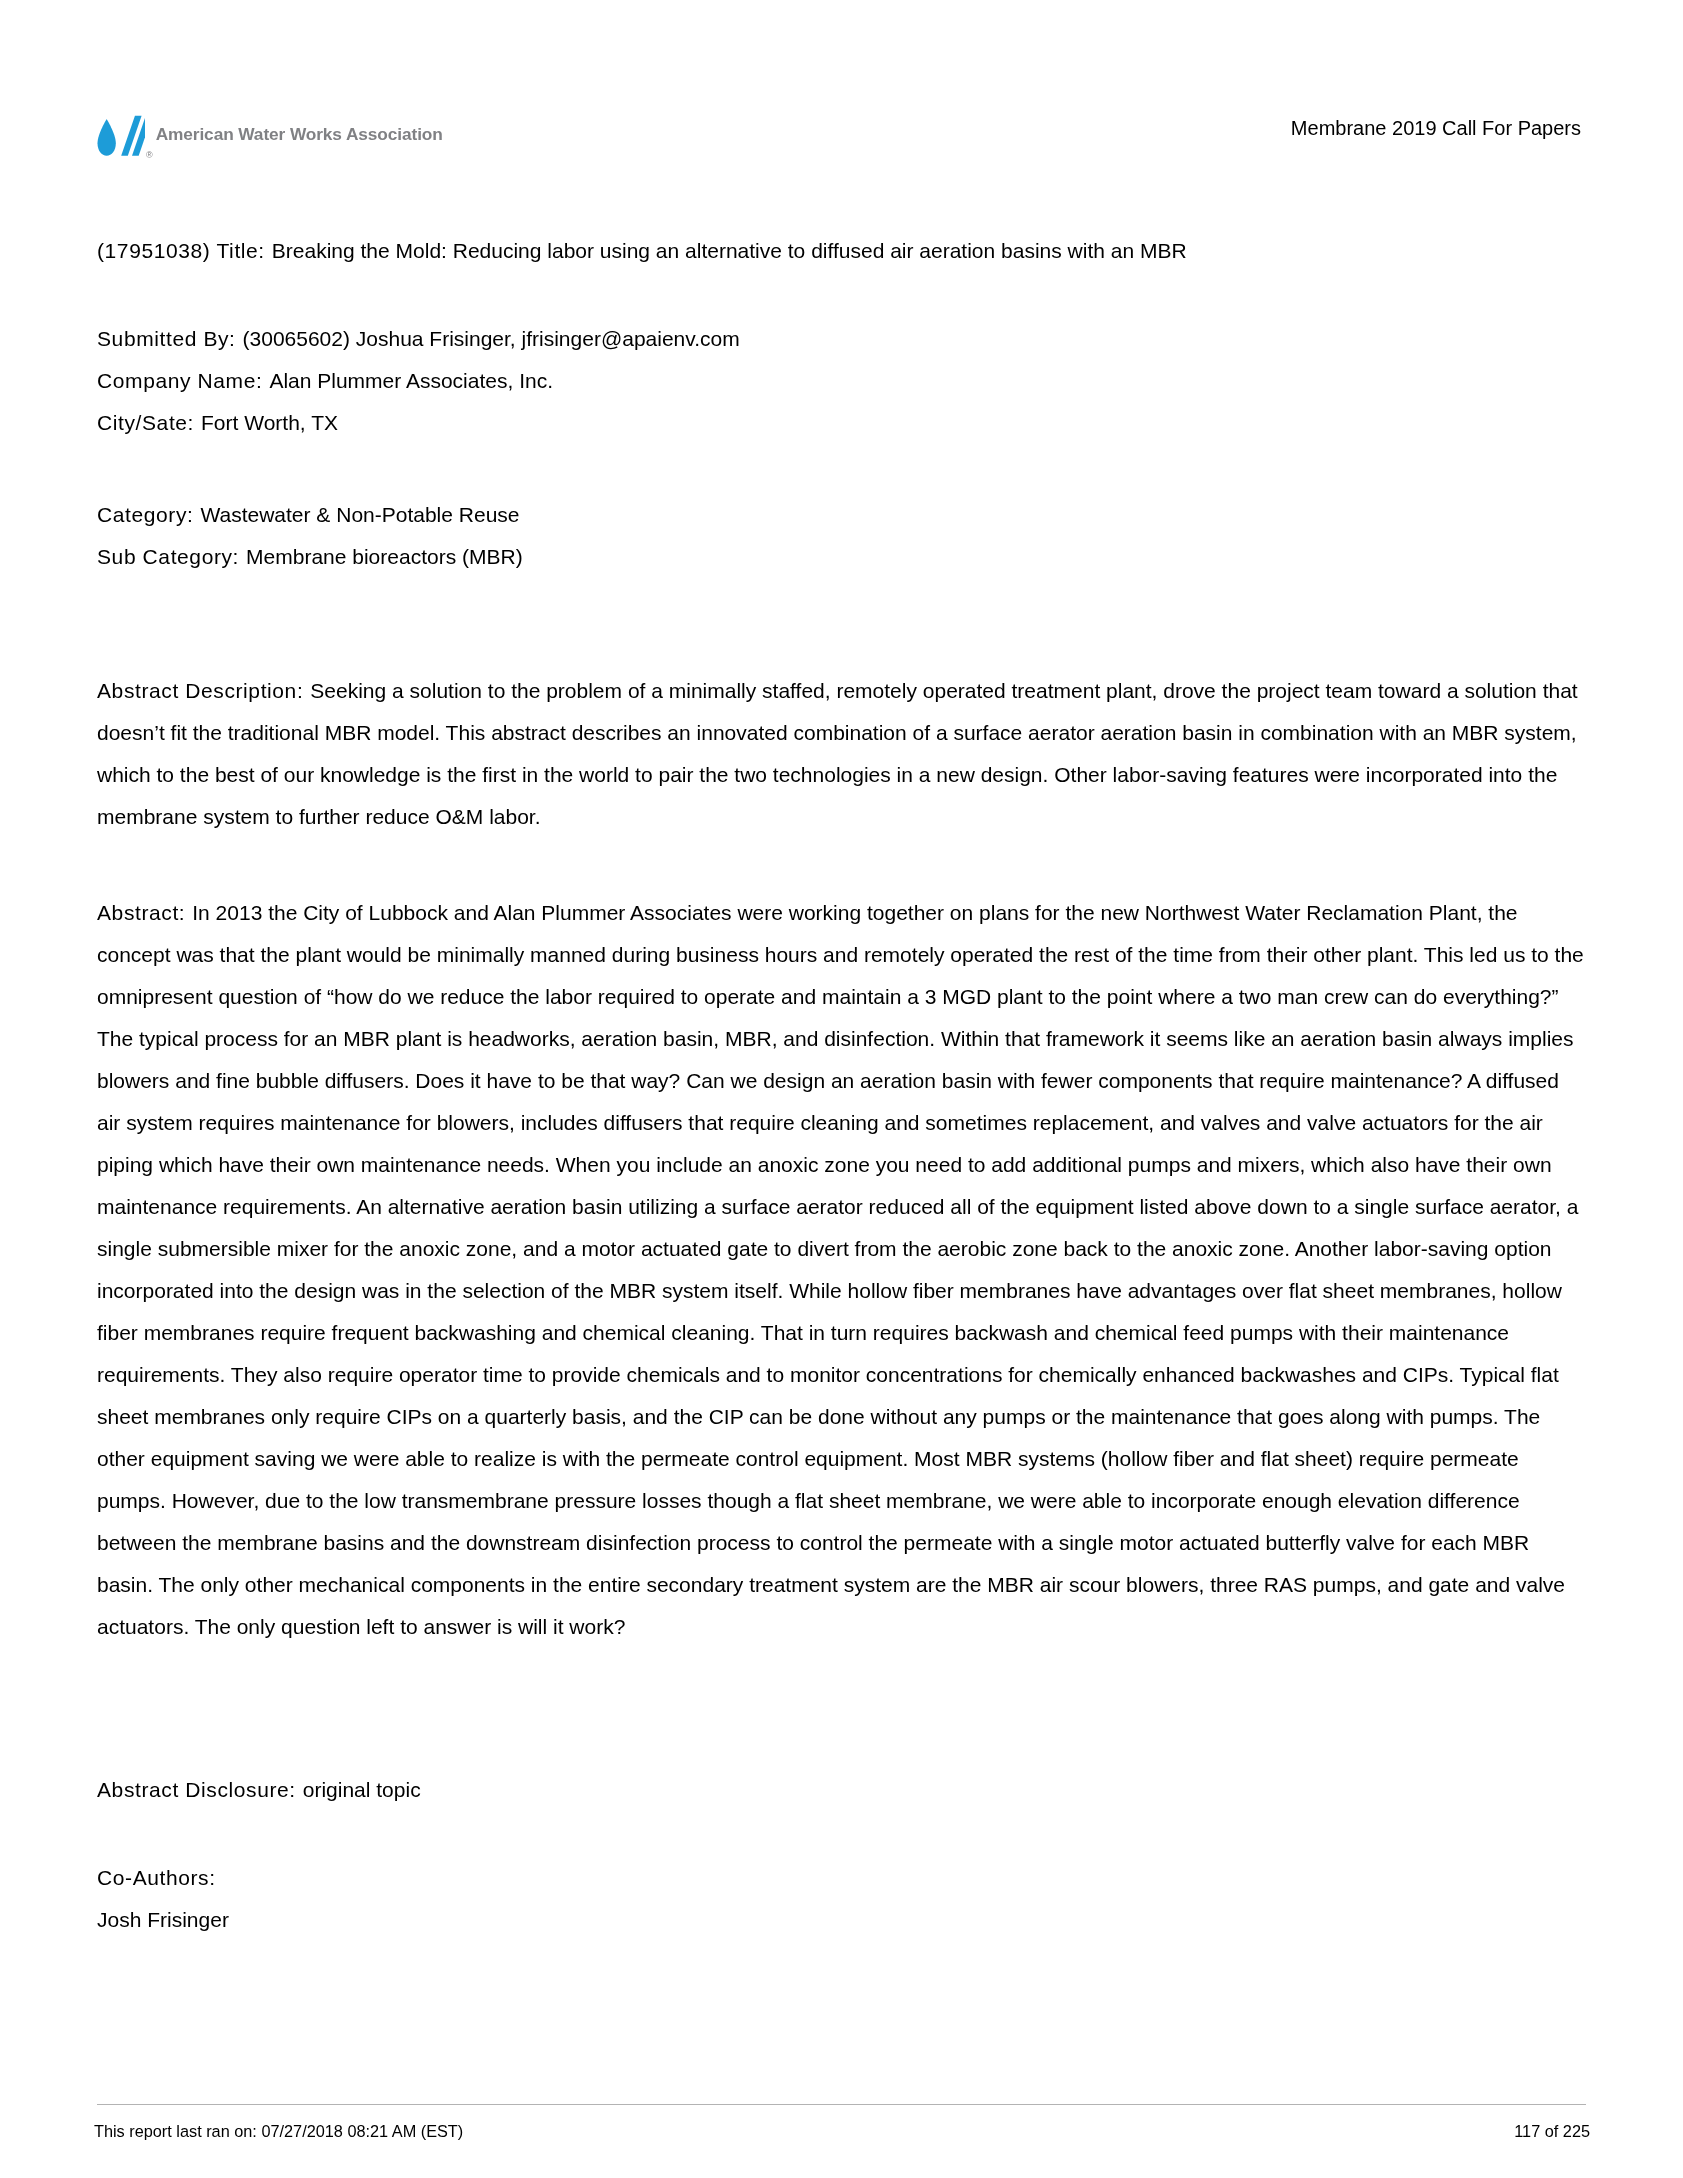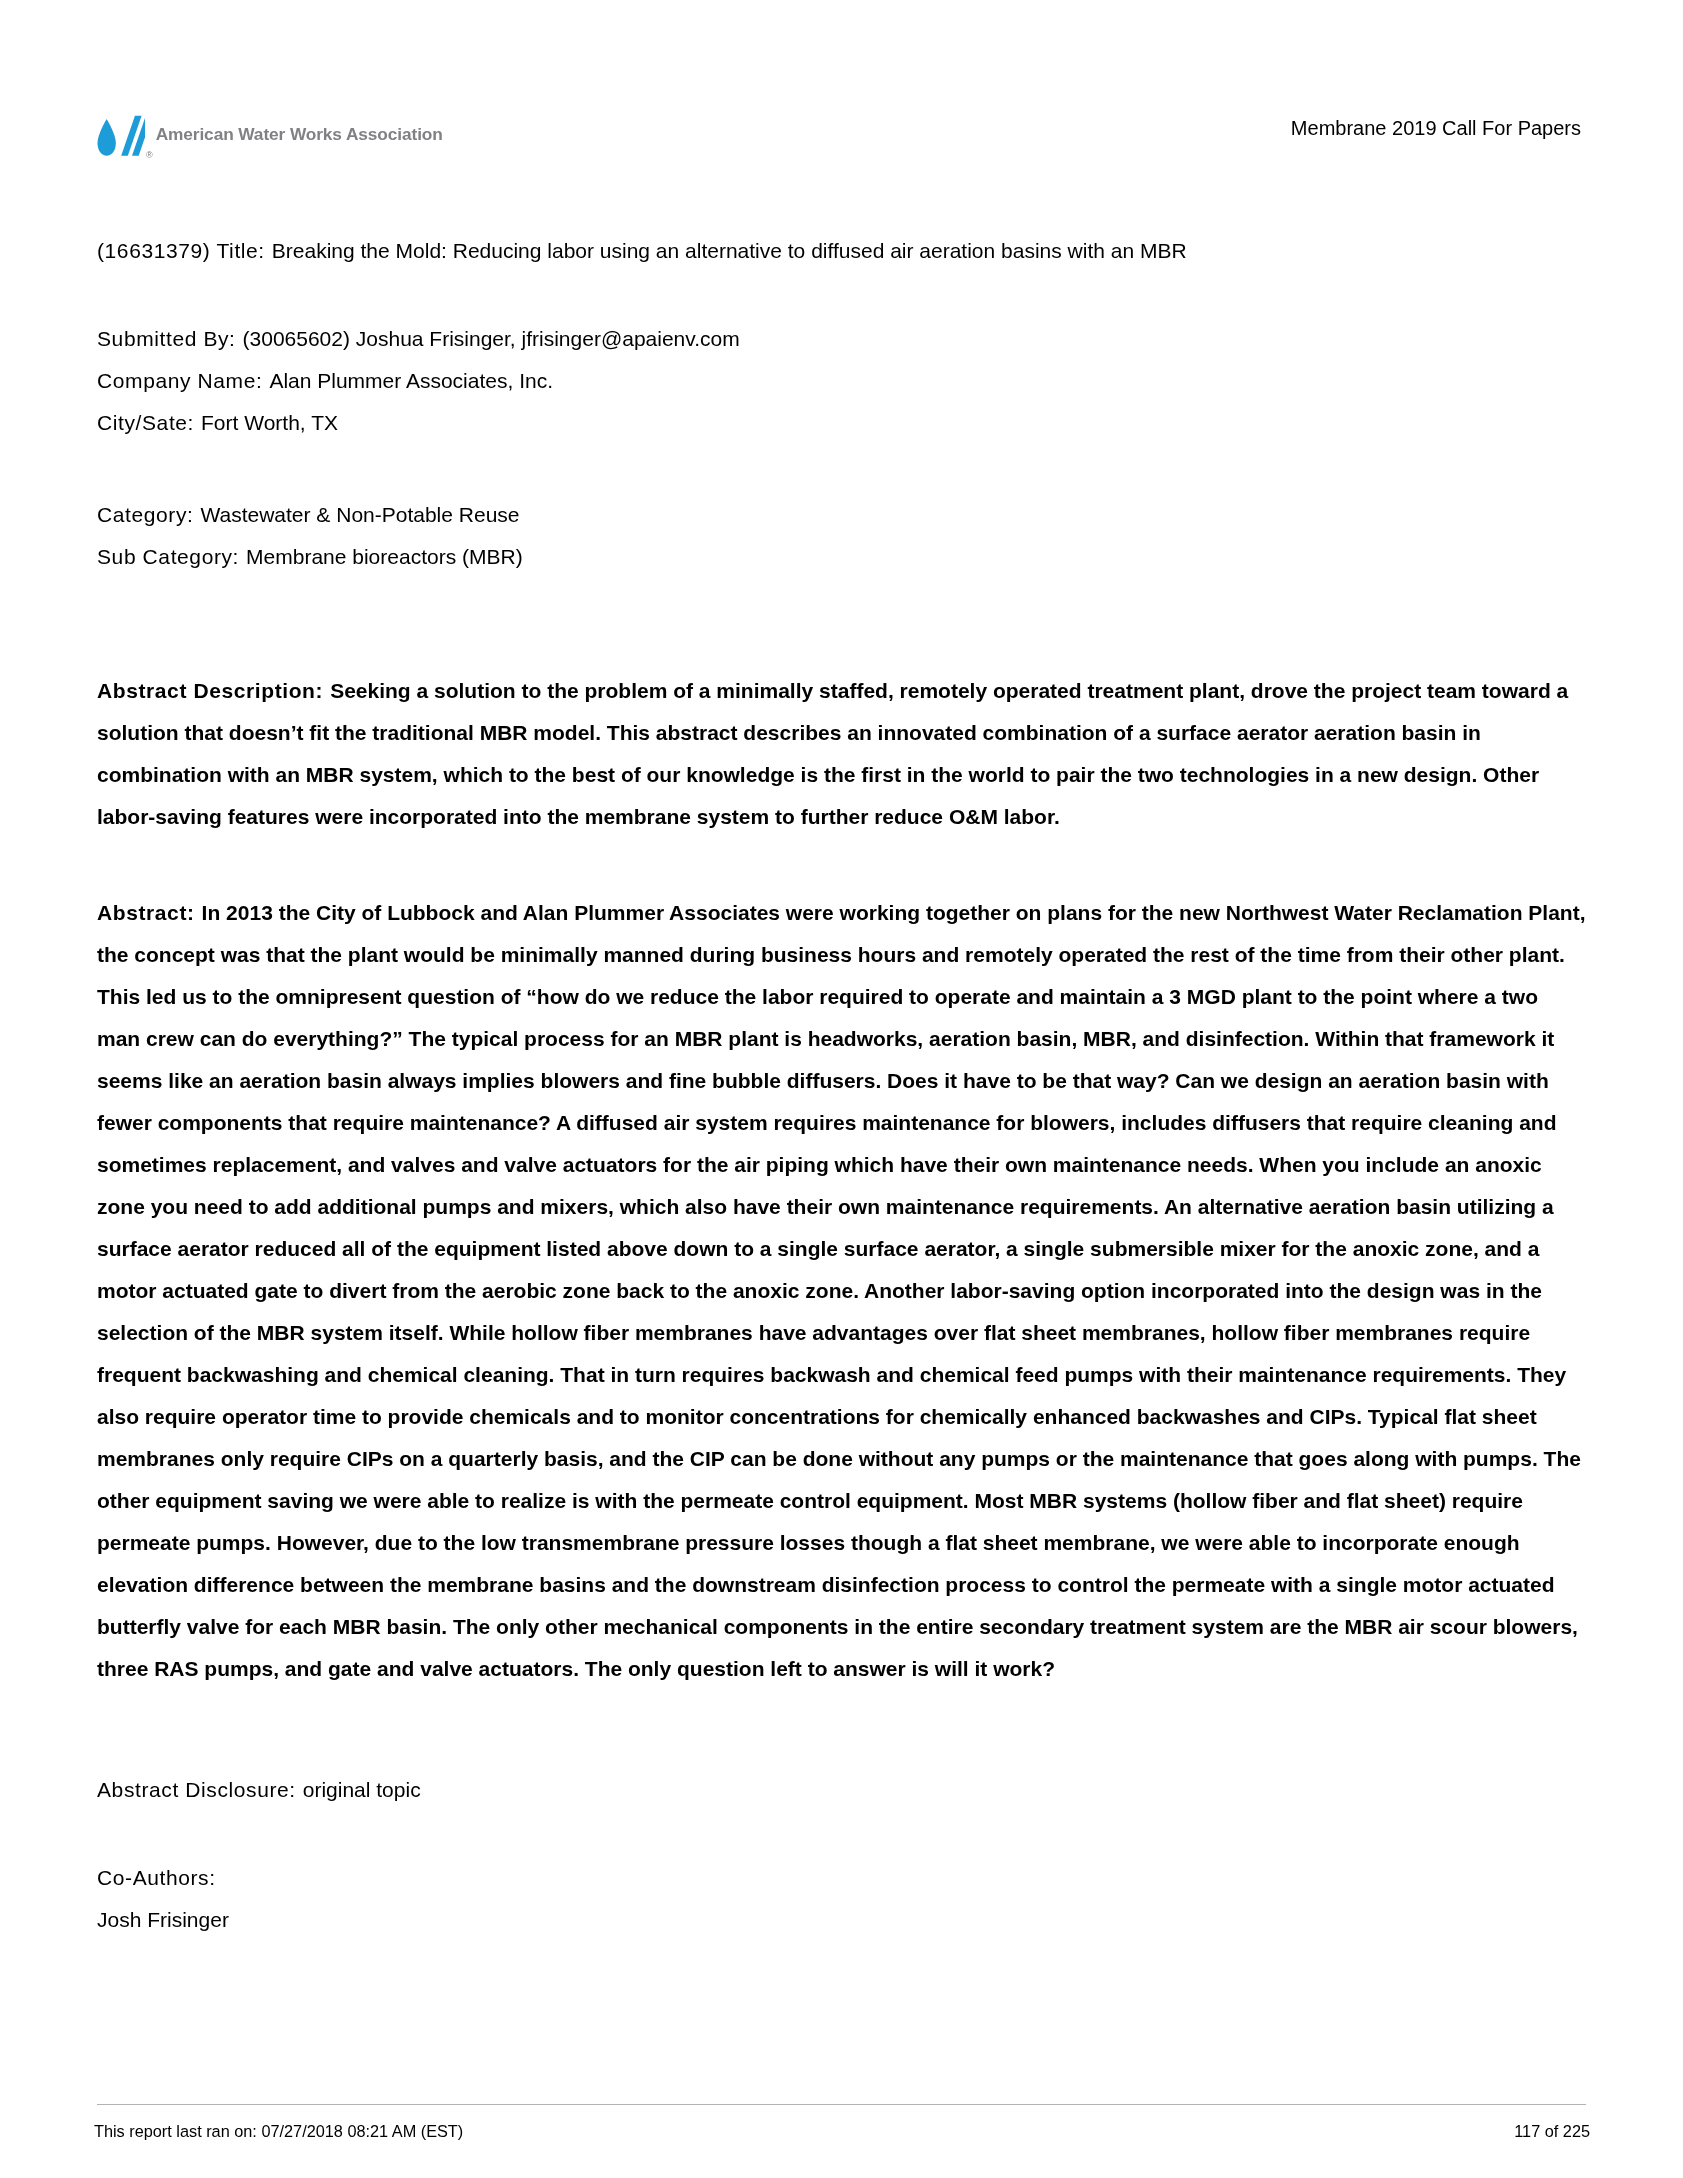--- a/index.html
+++ b/index.html
@@ -51,21 +51,21 @@
     letter-spacing:0.6px;
     margin-right:7px;
   }
   .b-title{top:230px;}
   .b-submitted{top:318px;}
   .b-category{top:494px;}
   .b-absdesc{top:670px;}
   .b-abstract{top:892px;}
   .b-disclosure{top:1769px;}
   .b-coauthors{top:1857px;}
-  p{margin:0;font-weight:bold;}
+  p{margin:0;}
   
   .footer-rule{
     position:absolute;
     left:97px; right:97px; top:2104px;
     border-top:1px solid #b3b3b3;
     height:0;
   }
   .footer-left{
     position:absolute;
     left:94px; top:2120px;
@@ -94,21 +94,21 @@
         </g>
       </svg>
     </span>
     <span class="reg-mark">®</span>
     <span class="brand-text">American Water Works Association</span>
   </div>
 
   <div class="report-title">Membrane 2019 Call For Papers</div>
 
   <div class="block b-title">
-    <span class="label">(16631379) Title:</span><span>Breaking the Mold: Reducing labor using an alternative to diffused air aeration basins with an MBR</span>
+    <span class="label">(17951038) Title:</span><span>Breaking the Mold: Reducing labor using an alternative to diffused air aeration basins with an MBR</span>
   </div>
 
   <div class="block b-submitted">
     <div>
       <span class="label">Submitted By:</span><span>(30065602) Joshua Frisinger, jfrisinger@apaienv.com</span>
     </div>
     <div>
       <span class="label">Company Name:</span><span>Alan Plummer Associates, Inc.</span>
     </div>
     <div>

